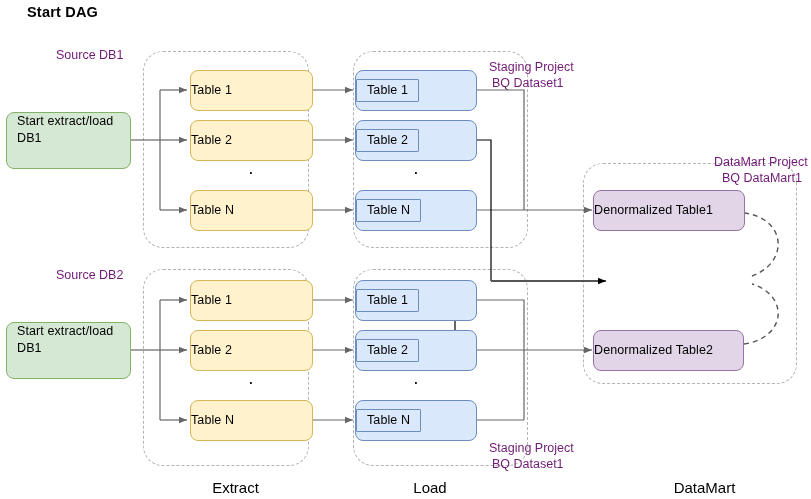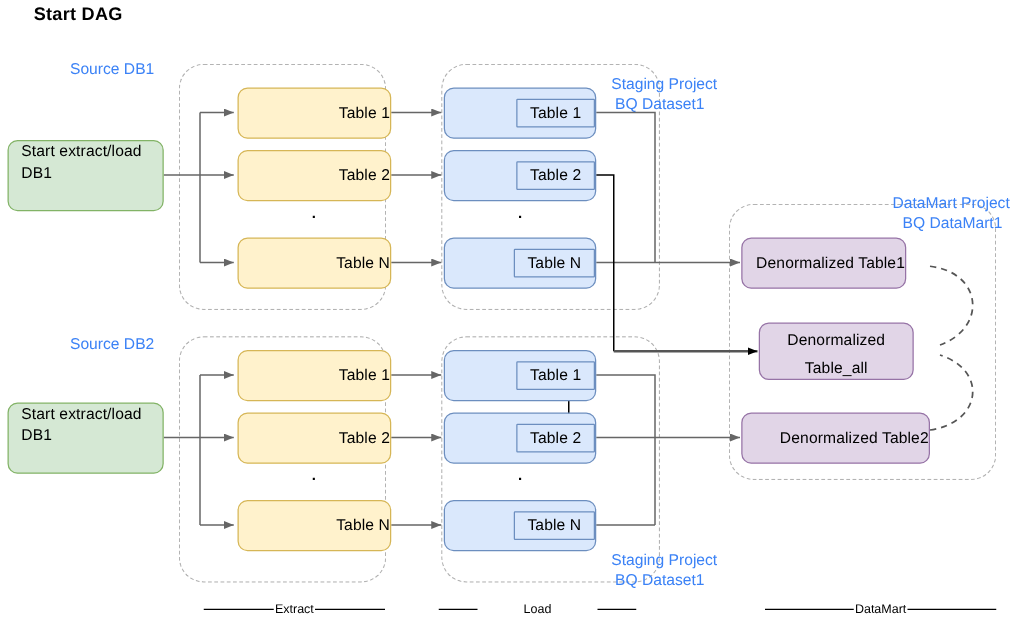--- a/index.html
+++ b/index.html
@@ -31,21 +31,21 @@
   .node {
     position: absolute;
     box-sizing: border-box;
     display: flex;
     align-items: center;
     border-radius: 8px;
     font-size: 12.5px;
     line-height: 1.35;
     letter-spacing: 0.1px;
   }
-  .node-center { justify-content: flex-end; text-align: center; }
+  .node-center { justify-content: flex-start; text-align: center; }
   .node-left { justify-content: flex-start; padding-left: 10px; text-align: left; }
 
   .n-green  { background: #d5e8d4; border: 1px solid #82b366; }
   .n-yellow { background: #fff2cc; border: 1px solid #d6b656; }
   .n-blue   { background: #dae8fc; border: 1px solid #6c8ebf; }
   .n-purple { background: #e1d5e7; border: 1px solid #9673a6; }
 
   .inner-box {
     box-sizing: border-box;
     border: 1px solid #6c8ebf;
@@ -63,21 +63,21 @@
     border: 1px dashed #b3b3b3;
     border-radius: 20px;
     background: transparent;
   }
 
   .free-label {
     position: absolute;
     font-size: 12.5px;
     line-height: 1.35;
     white-space: pre;
-    color: #3b82f6;
+    color: #701a75;
   }
 
   .page-title {
     position: absolute;
     left: 27px;
     top: 4px;
     font-size: 14.5px;
     font-weight: bold;
     letter-spacing: 0.2px;
   }
@@ -91,22 +91,23 @@
     line-height: 10px;
     font-weight: bold;
   }
   .dots span { display: block; }
 
   .stage-label {
     position: absolute;
     display: flex;
     align-items: center;
     justify-content: center;
-    font-size: 10px;
+    font-size: 15px;
     white-space: nowrap;
+    flex-direction: column;
   }
   .stage-rule {
     flex: 1 1 auto;
     height: 0;
     border-top: 1px solid #000;
   }
   .stage-text { padding: 0 1px; }
 
   .two-line { flex-direction: column; }
   .two-line > span { display: block; width: 100%; }
@@ -251,28 +252,24 @@
     <span class="inner-box">Table 2</span>
   </div>
   <div class="dots" style="left:396px; top:375px;">
     <span>.</span>
     <span style="margin-top:12px;">.</span>
   </div>
   <div class="node n-blue node-center" style="left:355px; top:400px; width:122px; height:41px;">
     <span class="inner-box">Table N</span>
   </div>
 
-  <div class="node n-purple node-center" style="left:593px; top:190px; width:132px; height:41px;">
+  <div class="node n-purple node-center" style="left:593px; top:190px; width:152px; height:41px;">
     <span>Denormalized Table1</span>
   </div>
 
-  <div class="node n-purple node-center two-line" style="left:607px; top:258px; width:124px; height:46px;">
-    <span>Denormalized</span>
-    <span style="margin-top:5px;">Table_all</span>
-  </div>
 
   <div class="node n-purple node-center" style="left:593px; top:330px; width:151px; height:41px;">
     <span>Denormalized Table2</span>
   </div>
 
   <div class="stage-label" style="left:163px; top:478px; width:145px; height:18px;">
     <span class="stage-rule"></span>
     <span class="stage-text">Extract</span>
     <span class="stage-rule"></span>
   </div>

